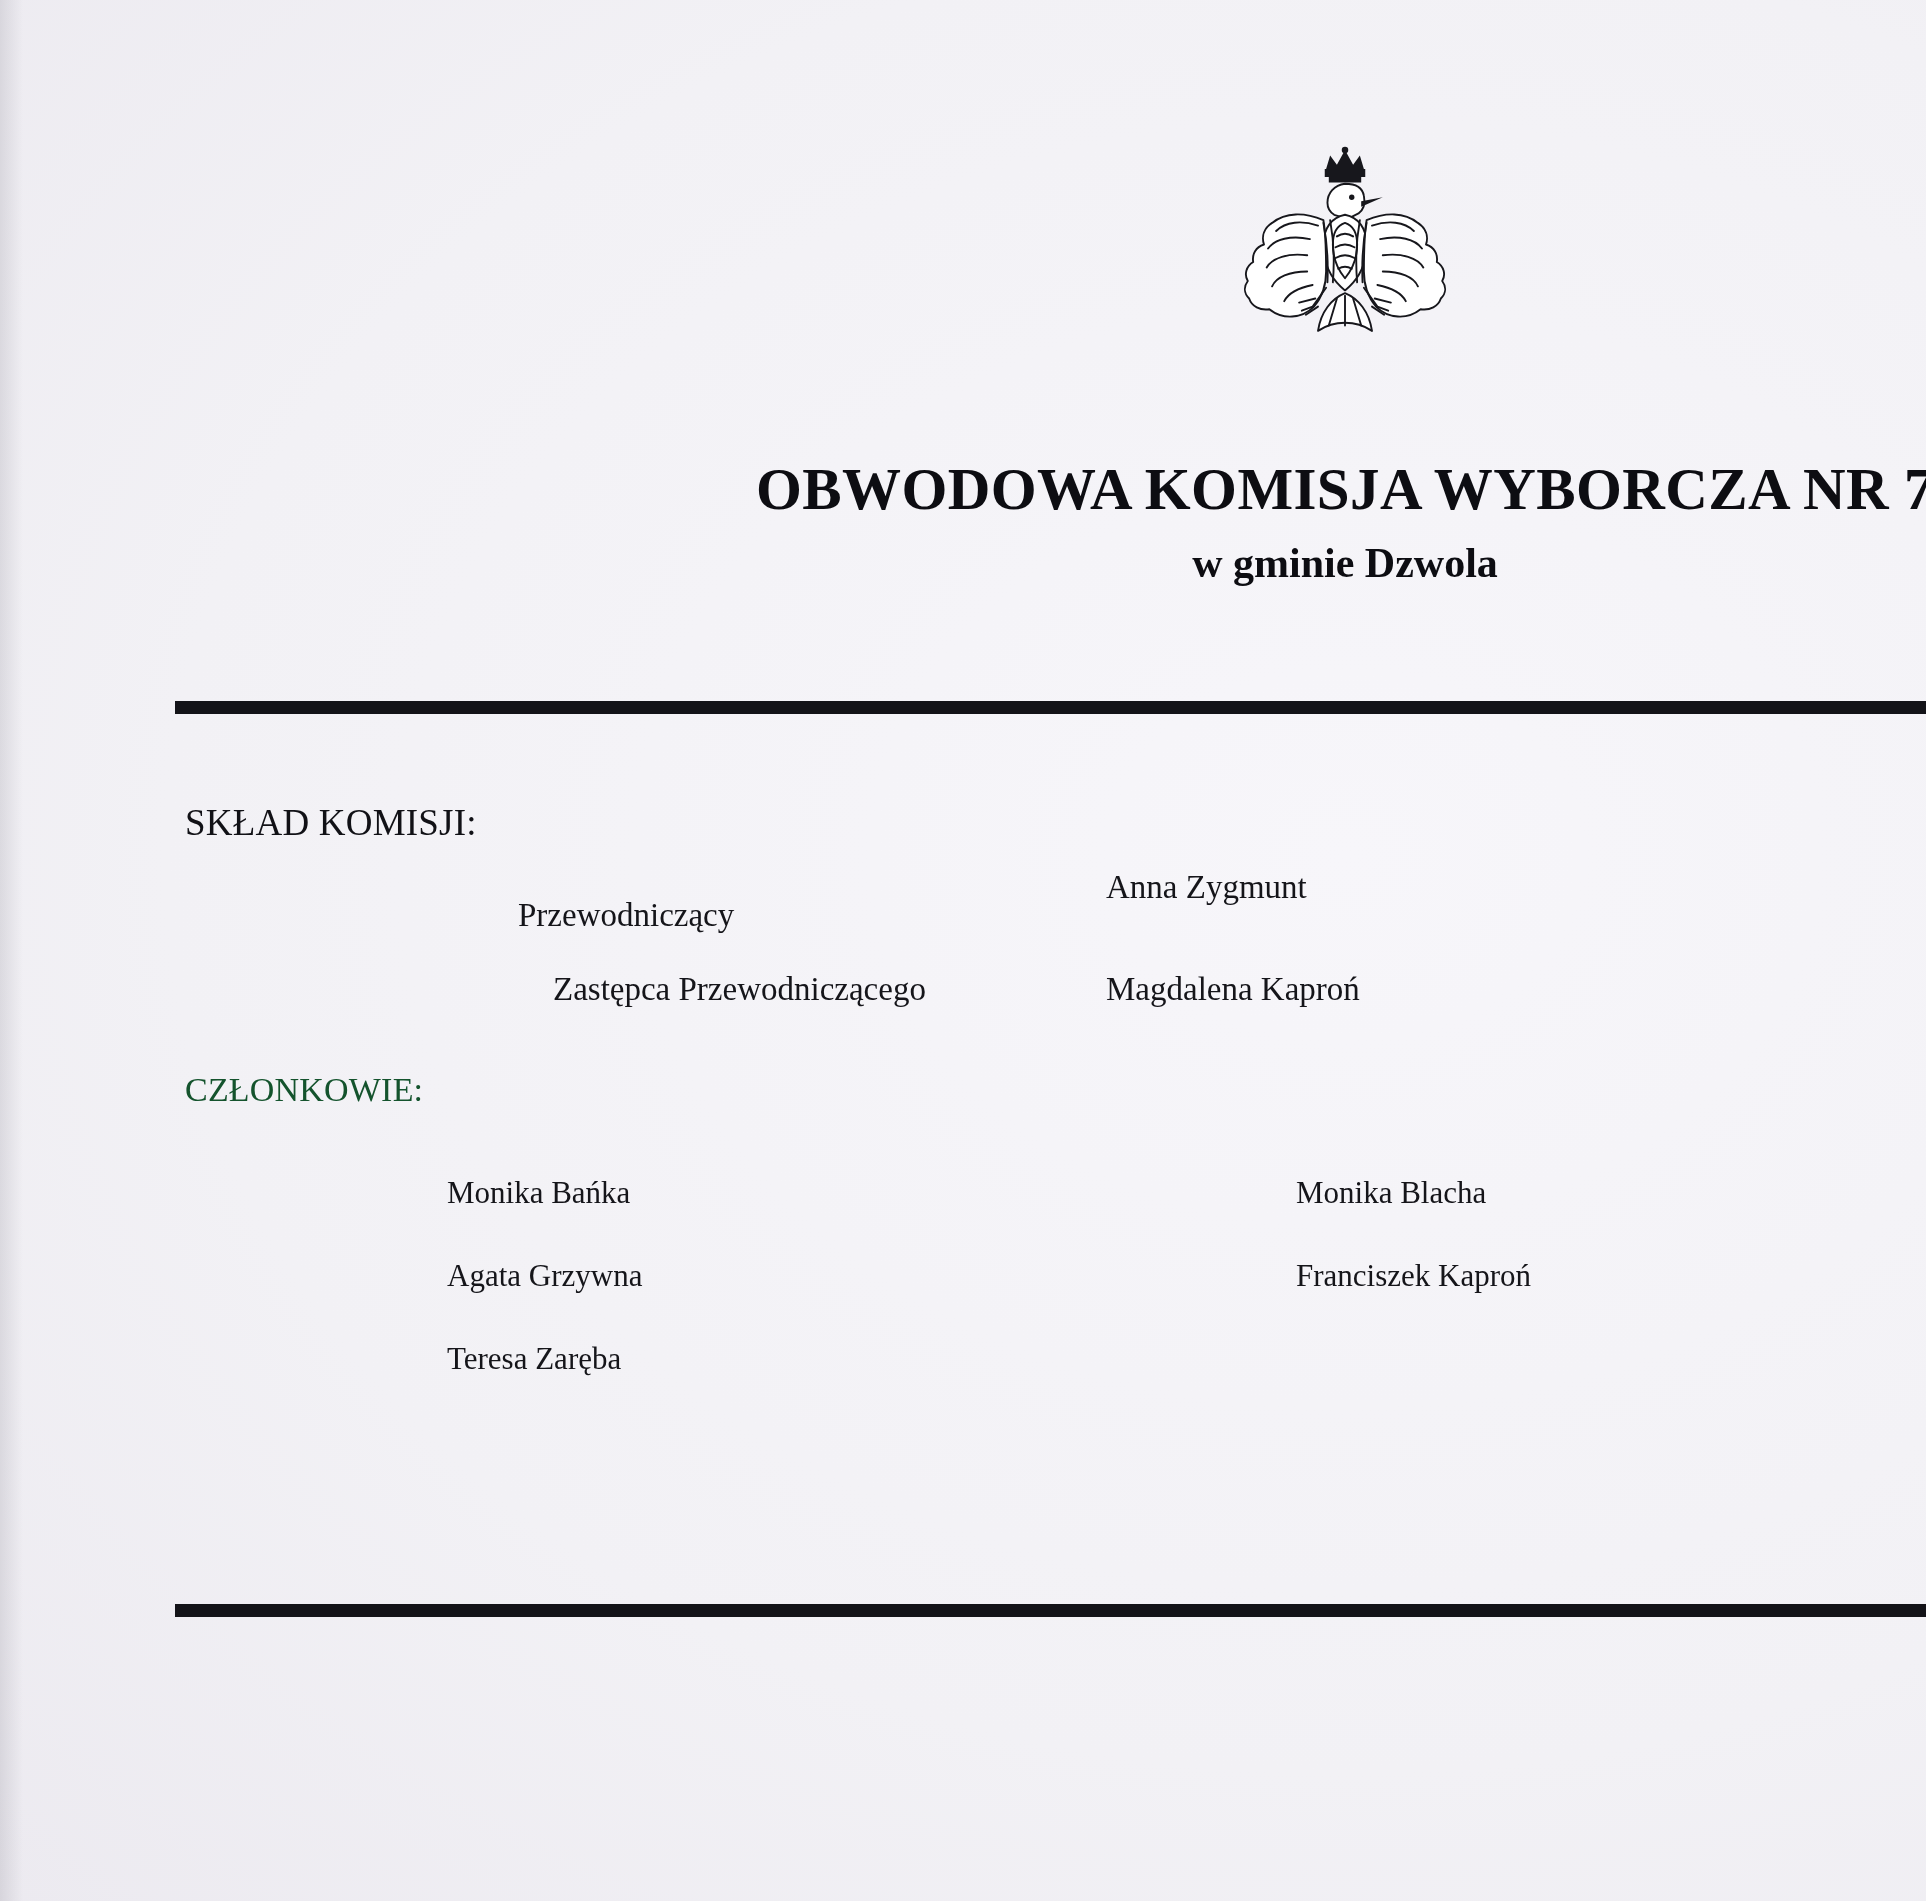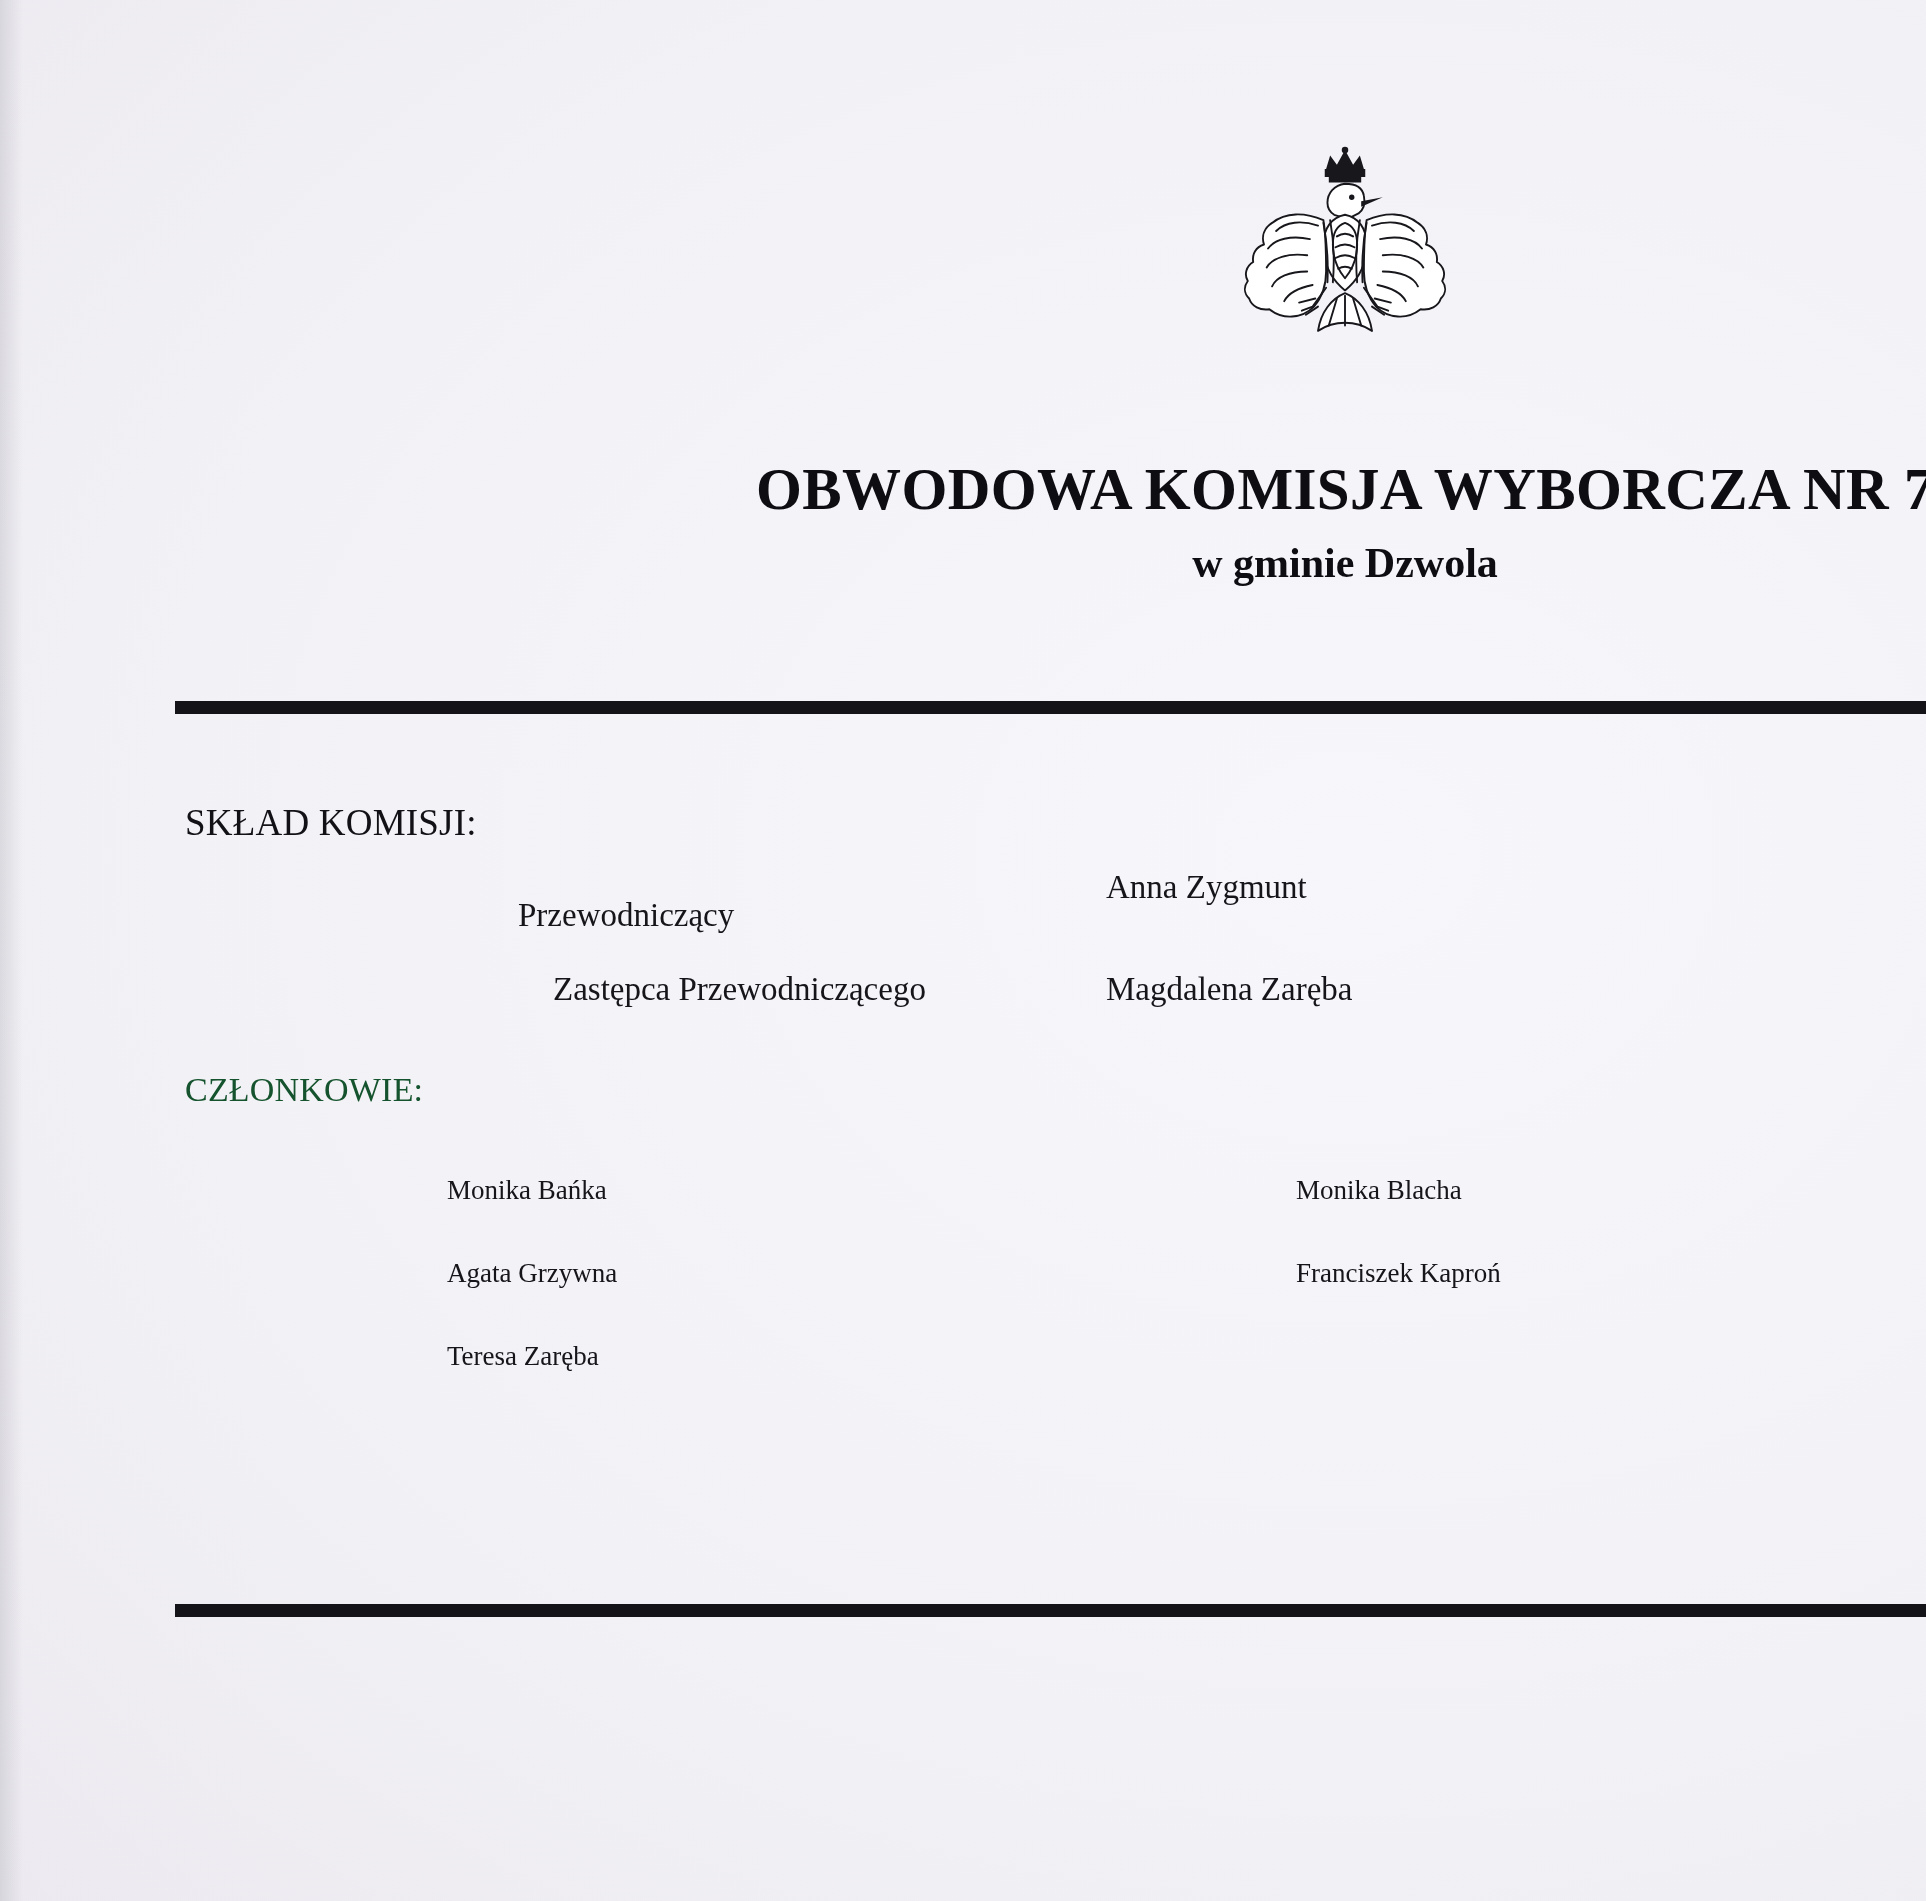--- a/index.html
+++ b/index.html
@@ -115,21 +115,21 @@
     position: absolute;
     left: 185px;
     top: 1071px;
     font-size: 34px;
     color: #14532d;
     letter-spacing: 0.2px;
   }
 
   .member {
     position: absolute;
-    font-size: 27px;
+    font-size: 31px;
     color: #15151a;
     white-space: nowrap;
   }
   .col-left  { left: 447px; }
   .col-right { left: 1296px; }
 
   .m-row-1 { top: 1175px; }
   .m-row-2 { top: 1258px; }
   .m-row-3 { top: 1341px; }
 </style>
@@ -182,21 +182,21 @@
 
   <div class="section-heading">SKŁAD KOMISJI:</div>
 
   <div class="role-row chair-row">
     <span class="role-label chair-label">Przewodniczący</span>
     <span class="role-name">Anna Zygmunt</span>
   </div>
 
   <div class="role-row vice-row">
     <span class="role-label vice-label">Zastępca Przewodniczącego</span>
-    <span class="role-name">Magdalena Zaręba</span>
+    <span class="role-name">Magdalena Kaproń</span>
   </div>
 
   <div class="members-heading">CZŁONKOWIE:</div>
 
   <div class="member col-left m-row-1">Monika Bańka</div>
   <div class="member col-left m-row-2">Agata Grzywna</div>
   <div class="member col-left m-row-3">Teresa Zaręba</div>
 
   <div class="member col-right m-row-1">Monika Blacha</div>
   <div class="member col-right m-row-2">Franciszek Kaproń</div>

